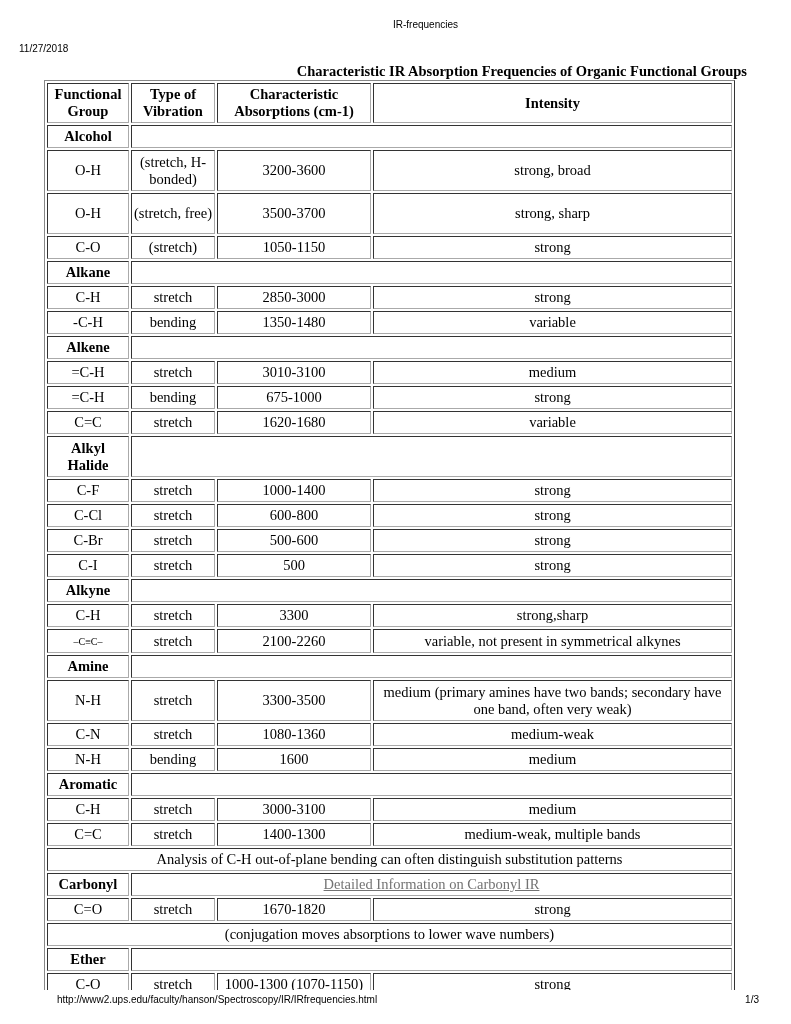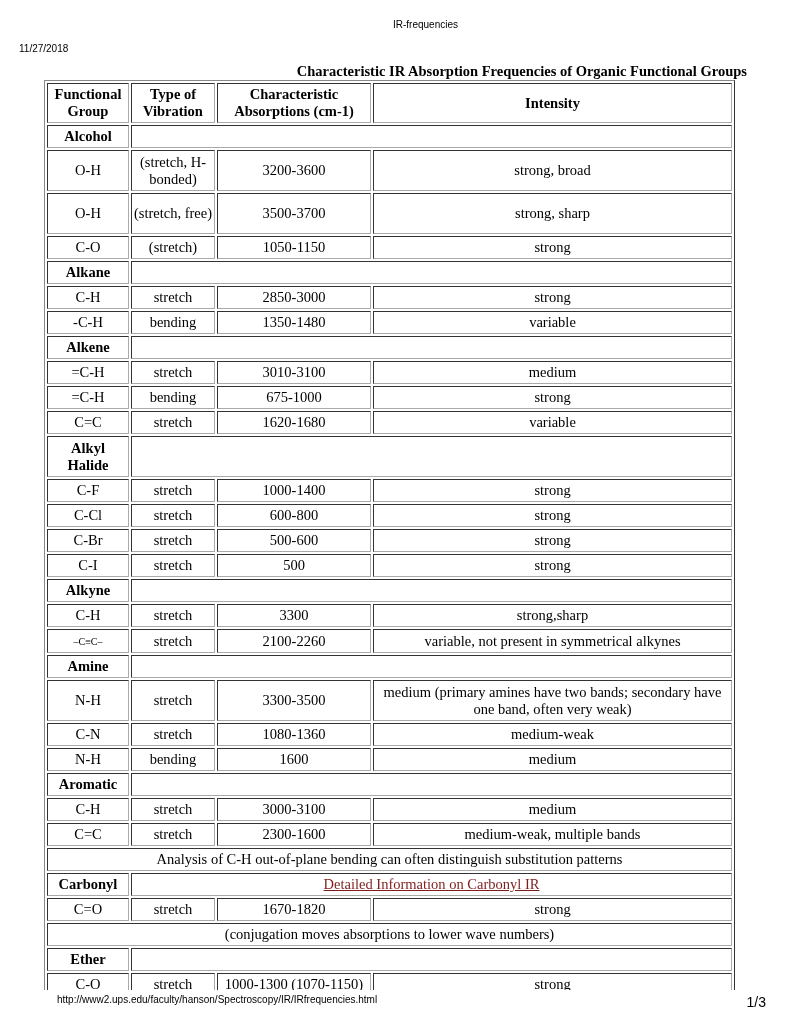--- a/index.html
+++ b/index.html
@@ -1,29 +1,29 @@
 <!DOCTYPE html>
 <html><head>
 <meta charset="utf-8">
 <style>
   html, body { margin: 0; padding: 0; background: #ffffff; }
   body { width: 791px; height: 1024px; position: relative; overflow: hidden; font-family: "Liberation Serif", serif; color: #000; }
   .hdr-date { position: absolute; left: 19px; top: 19px; font-family: "Liberation Sans", sans-serif; font-size: 10px; margin-top: 24px; }
   .hdr-title { position: absolute; left: 0; width: 791px; top: 19px; text-align: center; font-family: "Liberation Sans", sans-serif; font-size: 10px; padding-left: 30px; }
   .ftr-url { position: absolute; left: 33px; top: 994px; font-family: "Liberation Sans", sans-serif; font-size: 10px; padding-left: 24px; }
-  .ftr-page { position: absolute; right: 25px; top: 994px; font-family: "Liberation Sans", sans-serif; font-size: 14px; }
+  .ftr-page { position: absolute; right: 32px; top: 994px; font-family: "Liberation Sans", sans-serif; font-size: 10px; }
   .caption { position: absolute; left: 44px; width: 703px; top: 63px; text-align: right; font-weight: bold; font-size: 14.5px; }
   .tbl-wrap { position: absolute; left: 44px; top: 80px; width: 703px; height: 910px; overflow: hidden; }
   table { border-collapse: separate; border-spacing: 2px; width: 691px; border: 1px solid #888; border-right-color: #333; border-bottom-color: #333; table-layout: fixed; }
   td, th { border: 1px solid #333; border-right-color: #aaa; border-bottom-color: #aaa; text-align: center; font-size: 14.5px; line-height: 17px; padding: 2px 1px; vertical-align: middle; }
   th { font-weight: bold; }
   td.grp { font-weight: bold; }
   td.single { height: 17px; }
   td.double { height: 35px; }
-  a { color: #7f1d1d; text-decoration: underline; }
+  a { color: #737373; text-decoration: underline; }
   .alkyne-sym { font-size: 10px; letter-spacing: 0px; }
 </style>
 </head>
 <body>
 
 <div class="hdr-date">11/27/2018</div>
 <div class="hdr-title">IR-frequencies</div>
 
 <div class="caption">Characteristic IR Absorption Frequencies of Organic Functional Groups</div>
 
@@ -181,21 +181,21 @@
   </tr>
   <tr>
     <td class="single">C-H</td>
     <td class="single">stretch</td>
     <td class="single">3000-3100</td>
     <td class="single">medium</td>
   </tr>
   <tr>
     <td class="single">C=C</td>
     <td class="single">stretch</td>
-    <td class="single">2300-1600</td>
+    <td class="single">1400-1300</td>
     <td class="single">medium-weak, multiple bands</td>
   </tr>
   <tr>
     <td colspan="4" class="single">Analysis of C-H out-of-plane bending can often distinguish substitution patterns</td>
   </tr>
 
   <tr>
     <td class="grp single">Carbonyl</td>
     <td colspan="3"><a href="#">Detailed Information on Carbonyl IR</a></td>
   </tr>

